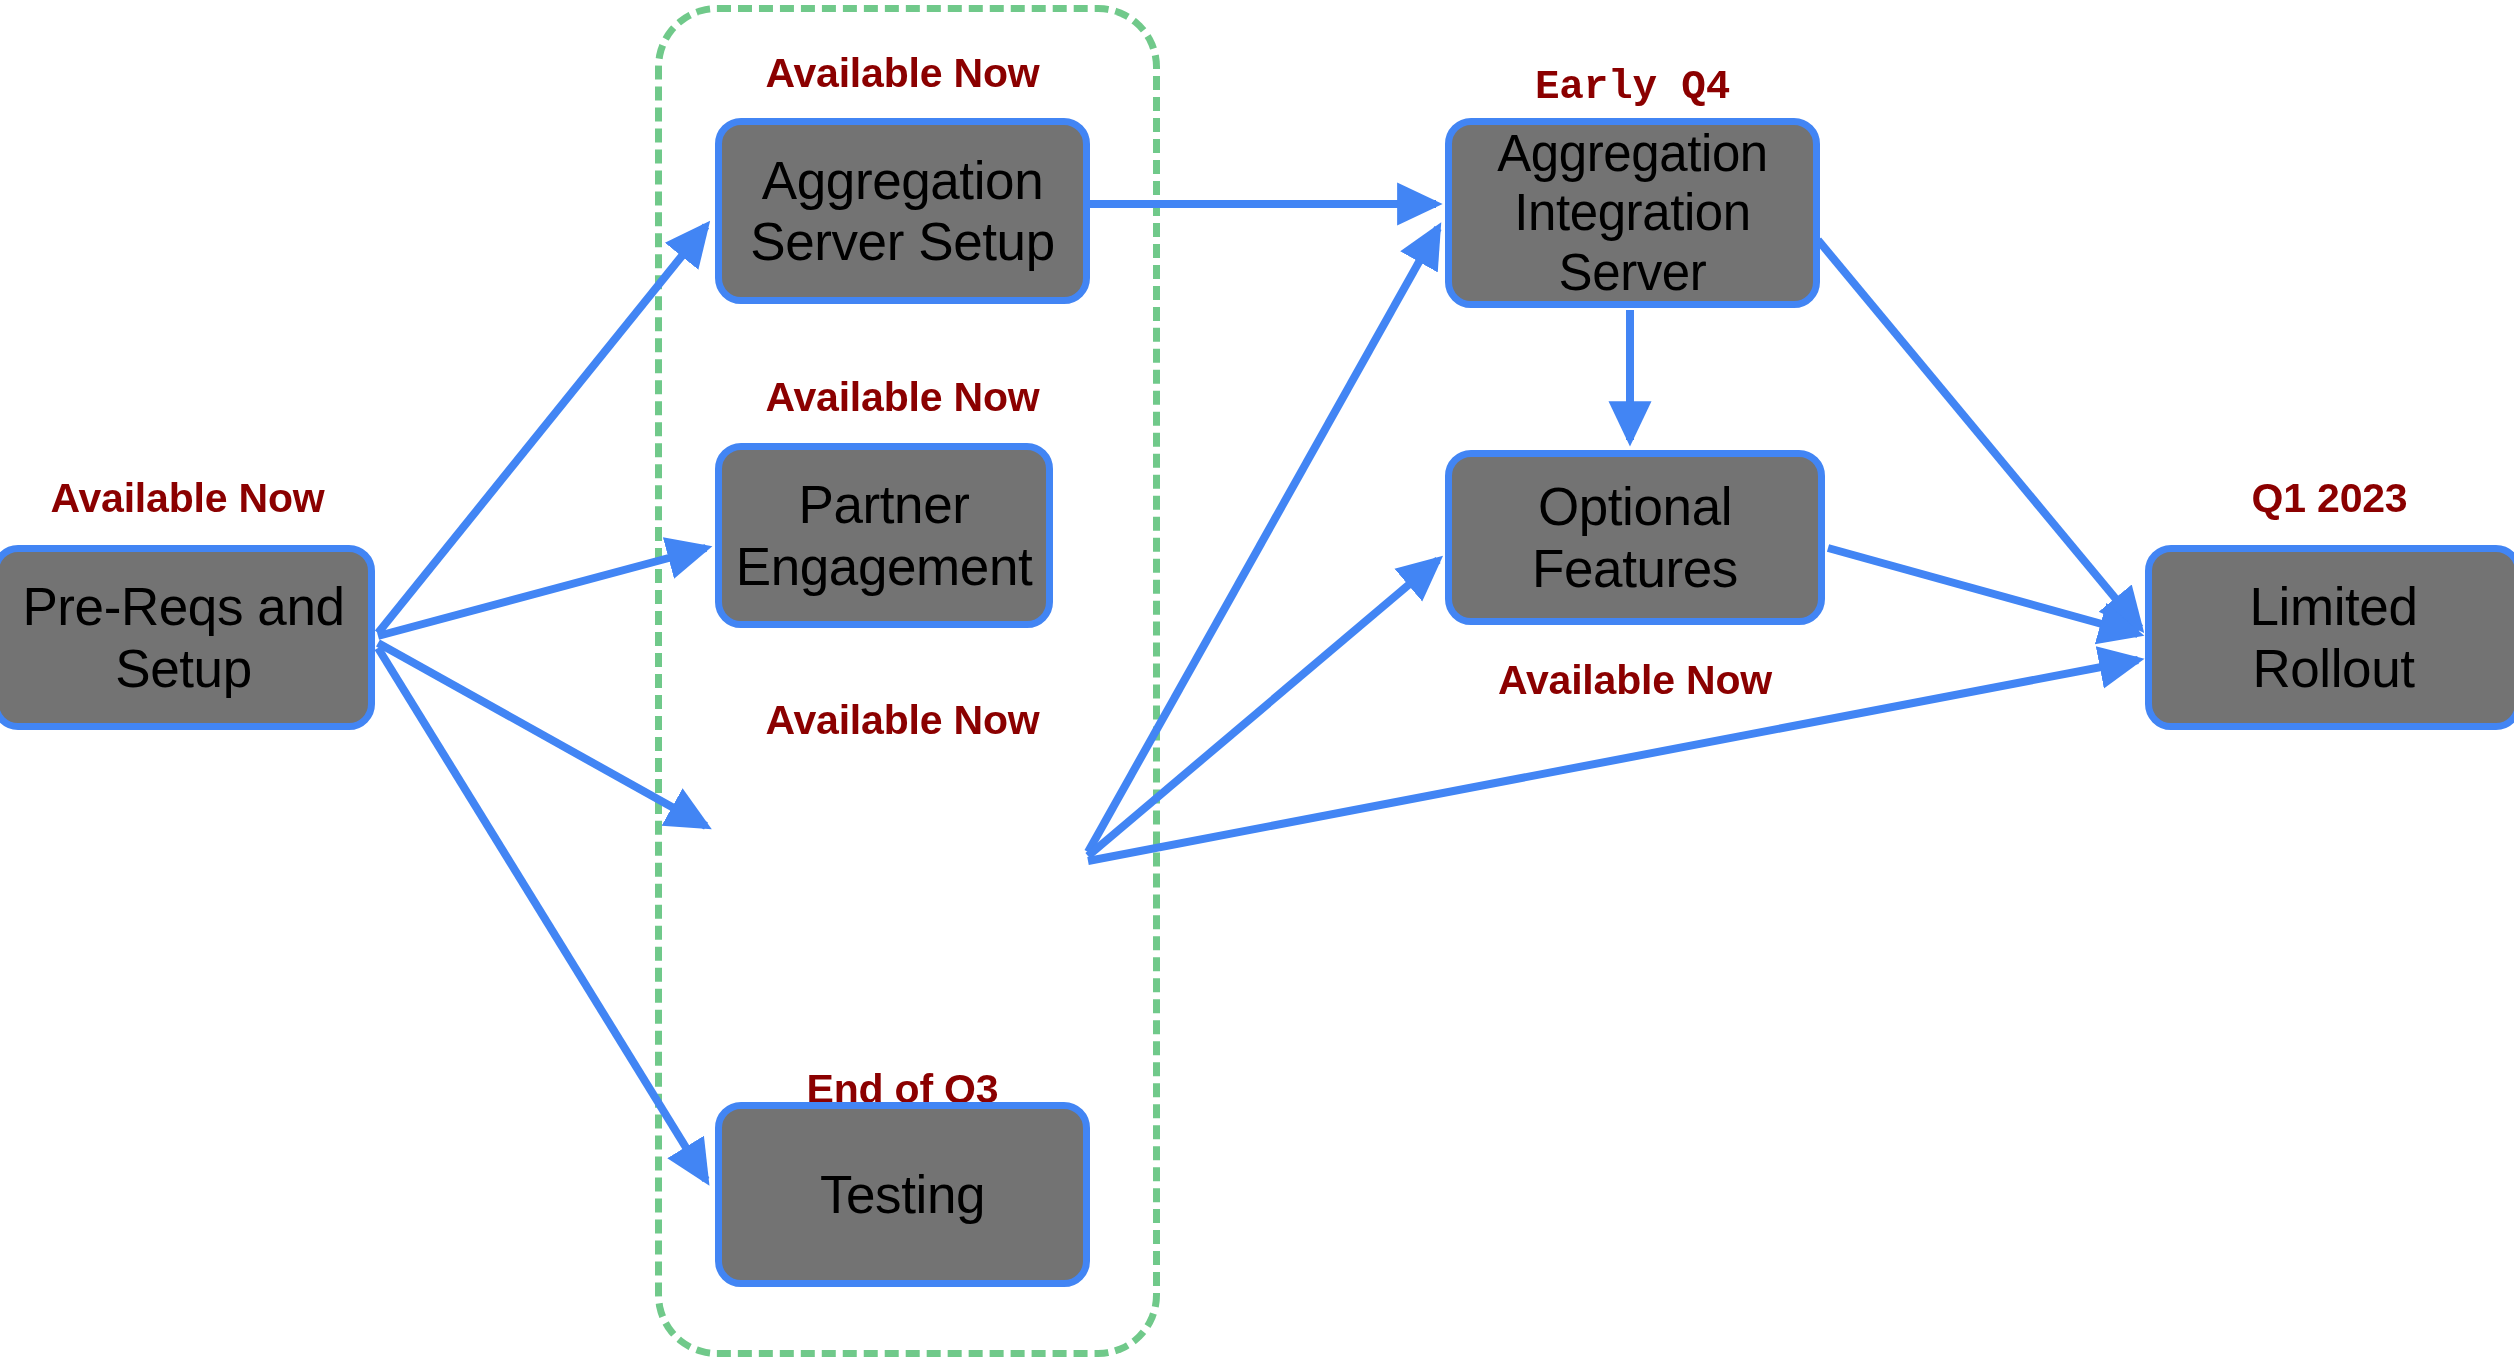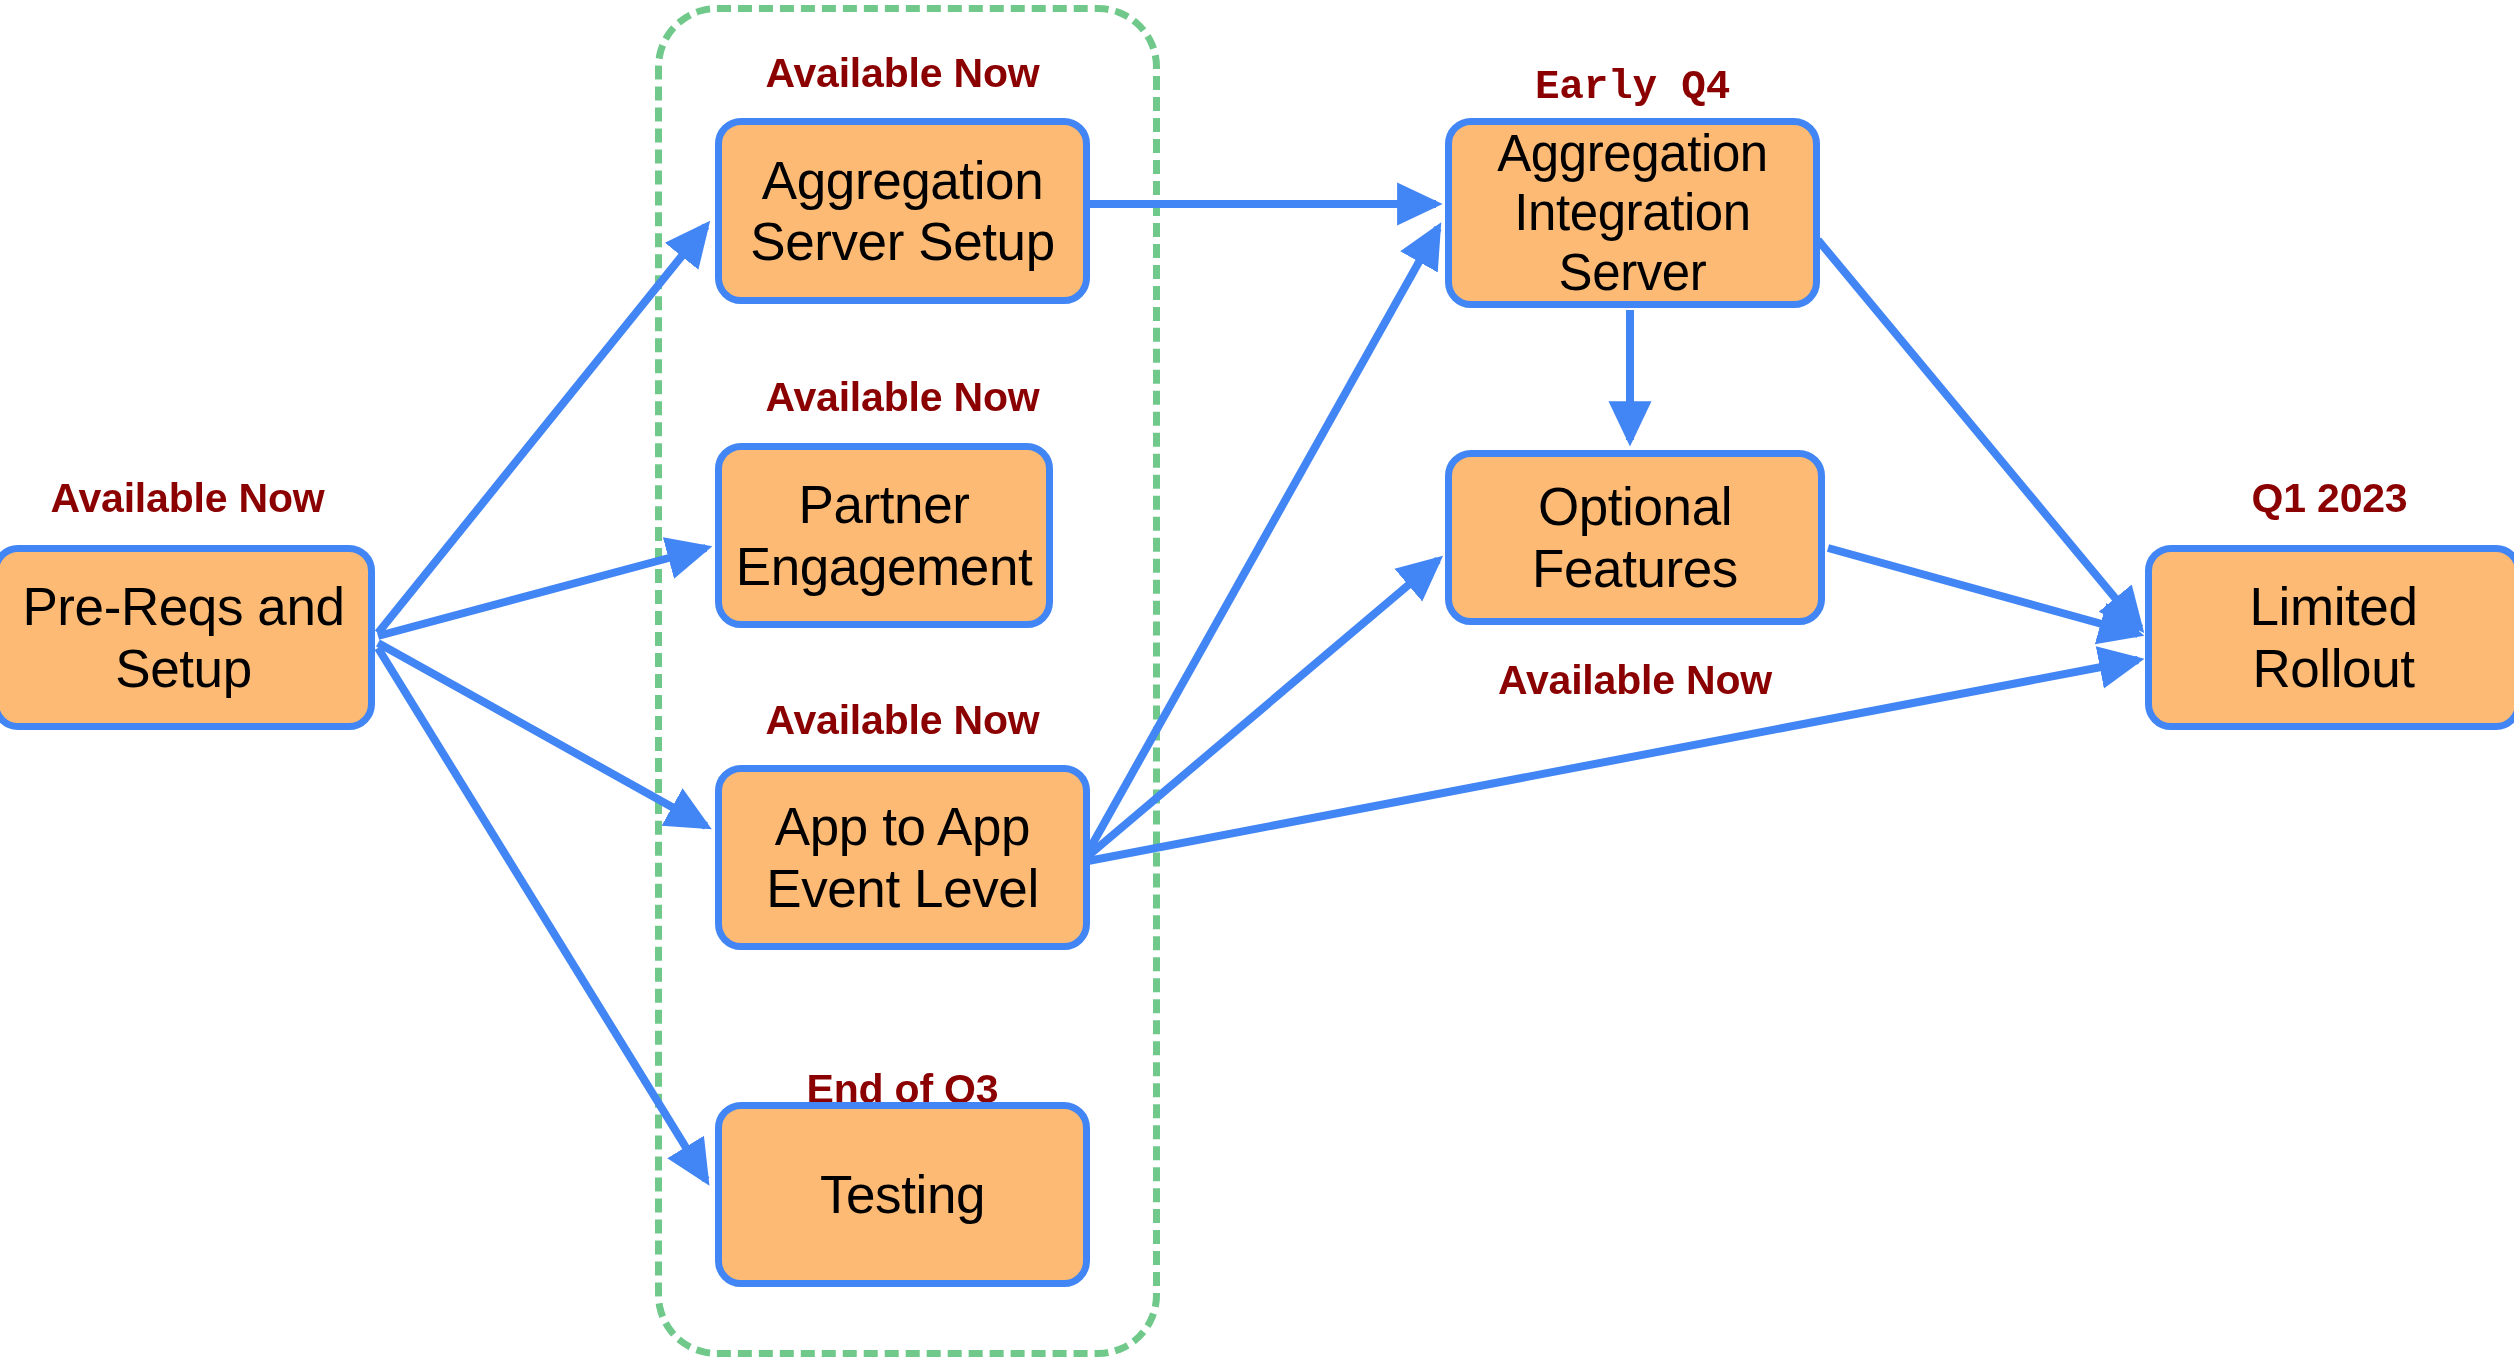--- a/index.html
+++ b/index.html
@@ -1,21 +1,21 @@
 <!DOCTYPE html>
 <html><head>
 <meta charset="utf-8">
 <style>
   html,body{margin:0;padding:0;background:#ffffff;}
   body{width:2514px;height:1362px;position:relative;overflow:hidden;
        font-family:"Liberation Sans","DejaVu Sans",sans-serif;}
   #stage{position:absolute;left:0;top:0;width:2514px;height:1362px;}
   svg.wires{position:absolute;left:0;top:0;width:2514px;height:1362px;}
   .node{position:absolute;box-sizing:border-box;
-        border:7px solid #4285F4;border-radius:26px;background:#fdba74;
+        border:7px solid #4285F4;border-radius:26px;background:#737373;
         display:flex;align-items:center;justify-content:center;text-align:center;
         color:#000000;font-size:53px;line-height:1.16;font-weight:400;
         letter-spacing:-0.4px;}
   .tag{position:absolute;color:#8B0000;font-size:41px;font-weight:700;
        text-align:center;white-space:nowrap;letter-spacing:-0.2px;}
   .group-box{position:absolute;box-sizing:border-box;
              border:7px dashed #70C98A;border-radius:62px;background:transparent;}
 </style>
 </head>
 <body>
@@ -69,26 +69,20 @@
 
   <div class="tag" style="left:715px;top:374px;width:375px;">Available Now</div>
   <div class="node" style="left:715px;top:443px;width:338px;height:185px;">
     <div>
       <div>Partner</div>
       <div>Engagement</div>
     </div>
   </div>
 
   <div class="tag" style="left:715px;top:697px;width:375px;">Available Now</div>
-  <div class="node" style="left:715px;top:765px;width:375px;height:185px;">
-    <div>
-      <div>App to App</div>
-      <div>Event Level</div>
-    </div>
-  </div>
 
   <div class="tag" style="left:715px;top:1066px;width:375px;">End of Q3</div>
   <div class="node" style="left:715px;top:1102px;width:375px;height:185px;">
     <div>
       <div>Testing</div>
     </div>
   </div>
 
   <div class="tag" style="left:1445px;top:64px;width:375px;font-family:Liberation Mono, monospace;">Early Q4</div>
   <div class="node" style="left:1445px;top:118px;width:375px;height:190px;font-size:51px;">

